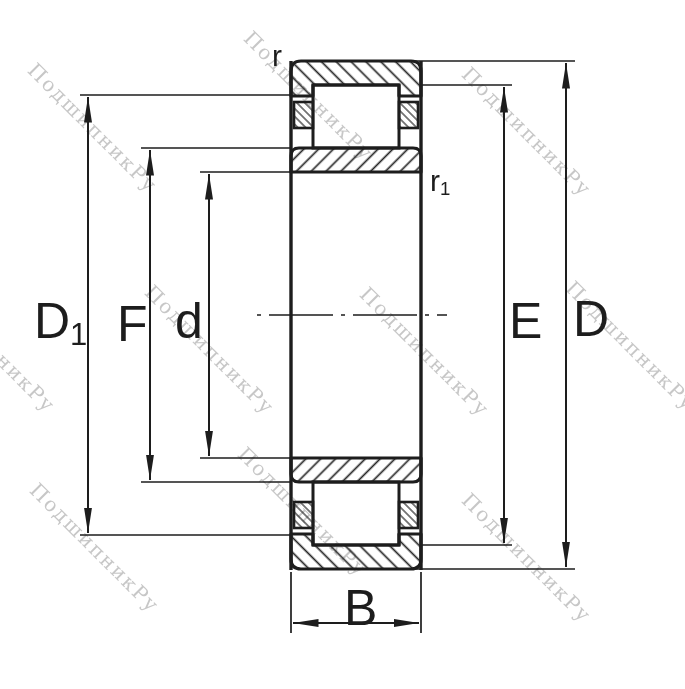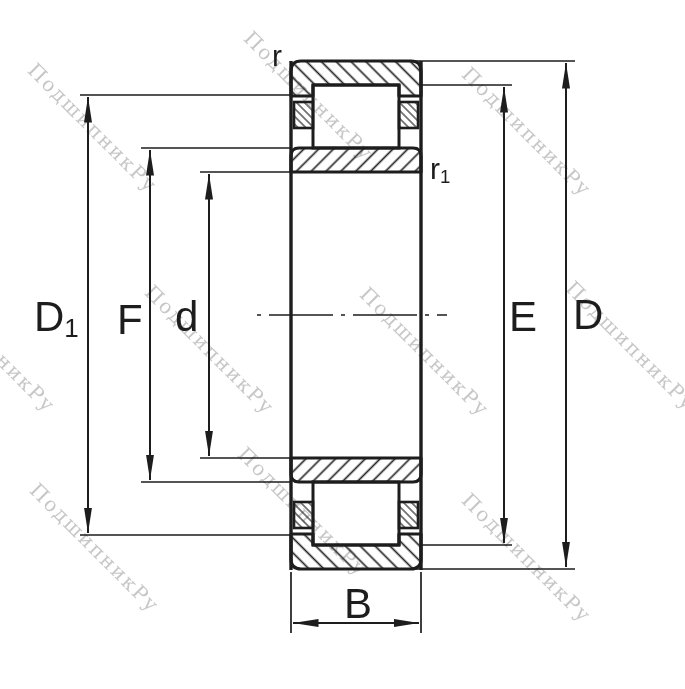--- a/index.html
+++ b/index.html
@@ -2,21 +2,21 @@
 <html><head>
 <meta charset="utf-8">
 <style>
   html,body{margin:0;padding:0;background:#fff;}
   .stage{position:relative;width:685px;height:689px;background:#ffffff;overflow:hidden;
          font-family:"Liberation Sans", sans-serif;}
   .wm{position:absolute;font-family:"DejaVu Serif", serif;font-size:20px;letter-spacing:2px;
       color:#c7c7c7;transform:rotate(45deg);transform-origin:0 0;white-space:nowrap;z-index:1;}
   svg.draw{position:absolute;left:0;top:0;z-index:2;}
   .lbl{position:absolute;color:#1d1d1d;z-index:3;white-space:nowrap;line-height:1;}
-  .lbl-big{font-size:42px;}
+  .lbl-big{font-size:50px;}
   .lbl-small{font-size:30px;}
   .sub{font-size:0.62em;vertical-align:-0.22em;}
 </style>
 </head>
 <body>
 
 <div class="stage">
 
   <div class="wm" style="left:40px;top:58px">ПодшипникРу</div>
   <div class="wm" style="left:256px;top:26px">ПодшипникРу</div>
@@ -91,21 +91,21 @@
     <g stroke="#1d1d1d" stroke-width="2.6" fill="url(#hC)">
       <rect x="294" y="102" width="19" height="26"></rect>
       <rect x="399" y="102" width="19" height="26"></rect>
       <rect x="294" y="502" width="19" height="26"></rect>
       <rect x="399" y="502" width="19" height="26"></rect>
     </g>
   </svg>
 
   <div class="lbl lbl-small" style="left:272px;top:41px"><span>r</span></div>
 
-  <div class="lbl lbl-small" style="left:430px;top:154px"><span>r</span><span class="sub">1</span></div>
+  <div class="lbl lbl-small" style="left:430px;top:166px"><span>r</span><span class="sub">1</span></div>
 
   <div class="lbl lbl-big" style="left:34px;top:296px"><span>D</span><span class="sub">1</span></div>
 
   <div class="lbl lbl-big" style="left:117px;top:299px"><span>F</span></div>
 
   <div class="lbl lbl-big" style="left:175px;top:296px"><span>d</span></div>
 
   <div class="lbl lbl-big" style="left:509px;top:296px"><span>E</span></div>
 
   <div class="lbl lbl-big" style="left:573px;top:294px"><span>D</span></div>

